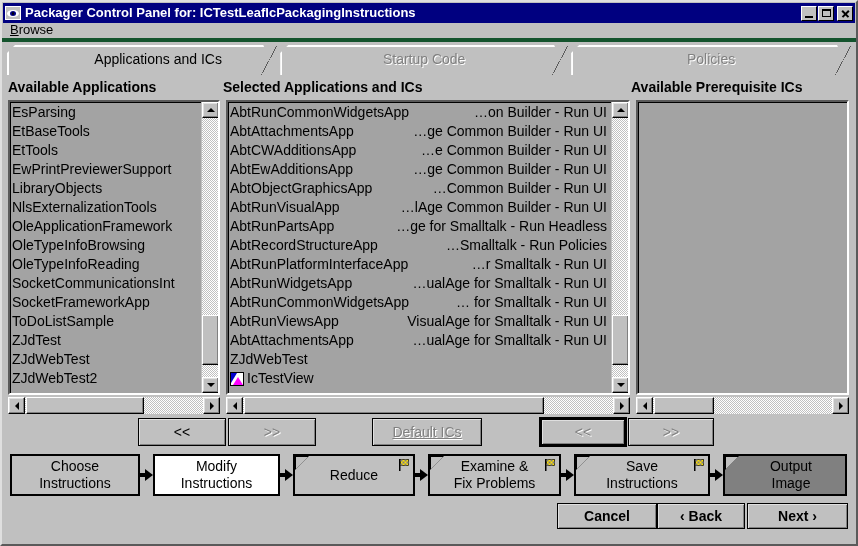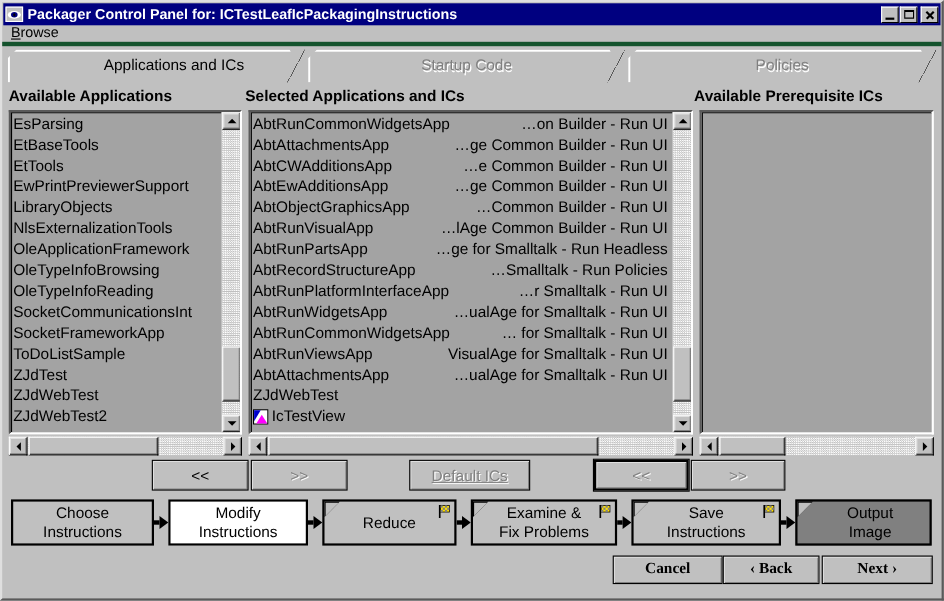--- a/index.html
+++ b/index.html
@@ -262,22 +262,22 @@
   .arrowc .a {
     width:0;height:0;
     border-top:6px solid transparent; border-bottom:6px solid transparent;
     border-left:8px solid #000;
   }
   .arrowc .stem {
     width:5px; height:4px; background:#000;
   }
   
   .bottombar {
-    display:flex; justify-content:flex-end; align-items:flex-end;
-    margin:6px 8px 0 8px; height:28px; flex:0 0 auto; gap:0;font-family:Liberation Serif, serif;
+    display:flex; justify-content:flex-end; align-items:flex-start;
+    margin:6px 8px 0 8px; height:28px; flex:0 0 auto; gap:0;
   }
   .bbtn {
     height:26px; background:#c0c0c0;
     font-size:14px; font-weight:bold;
     display:flex; align-items:center; justify-content:center;
     border:1px solid #000;
     box-shadow: inset 1px 1px 0 #dfdfdf, inset -1px -1px 0 #808080;
     cursor:default;
   }
 </style>

